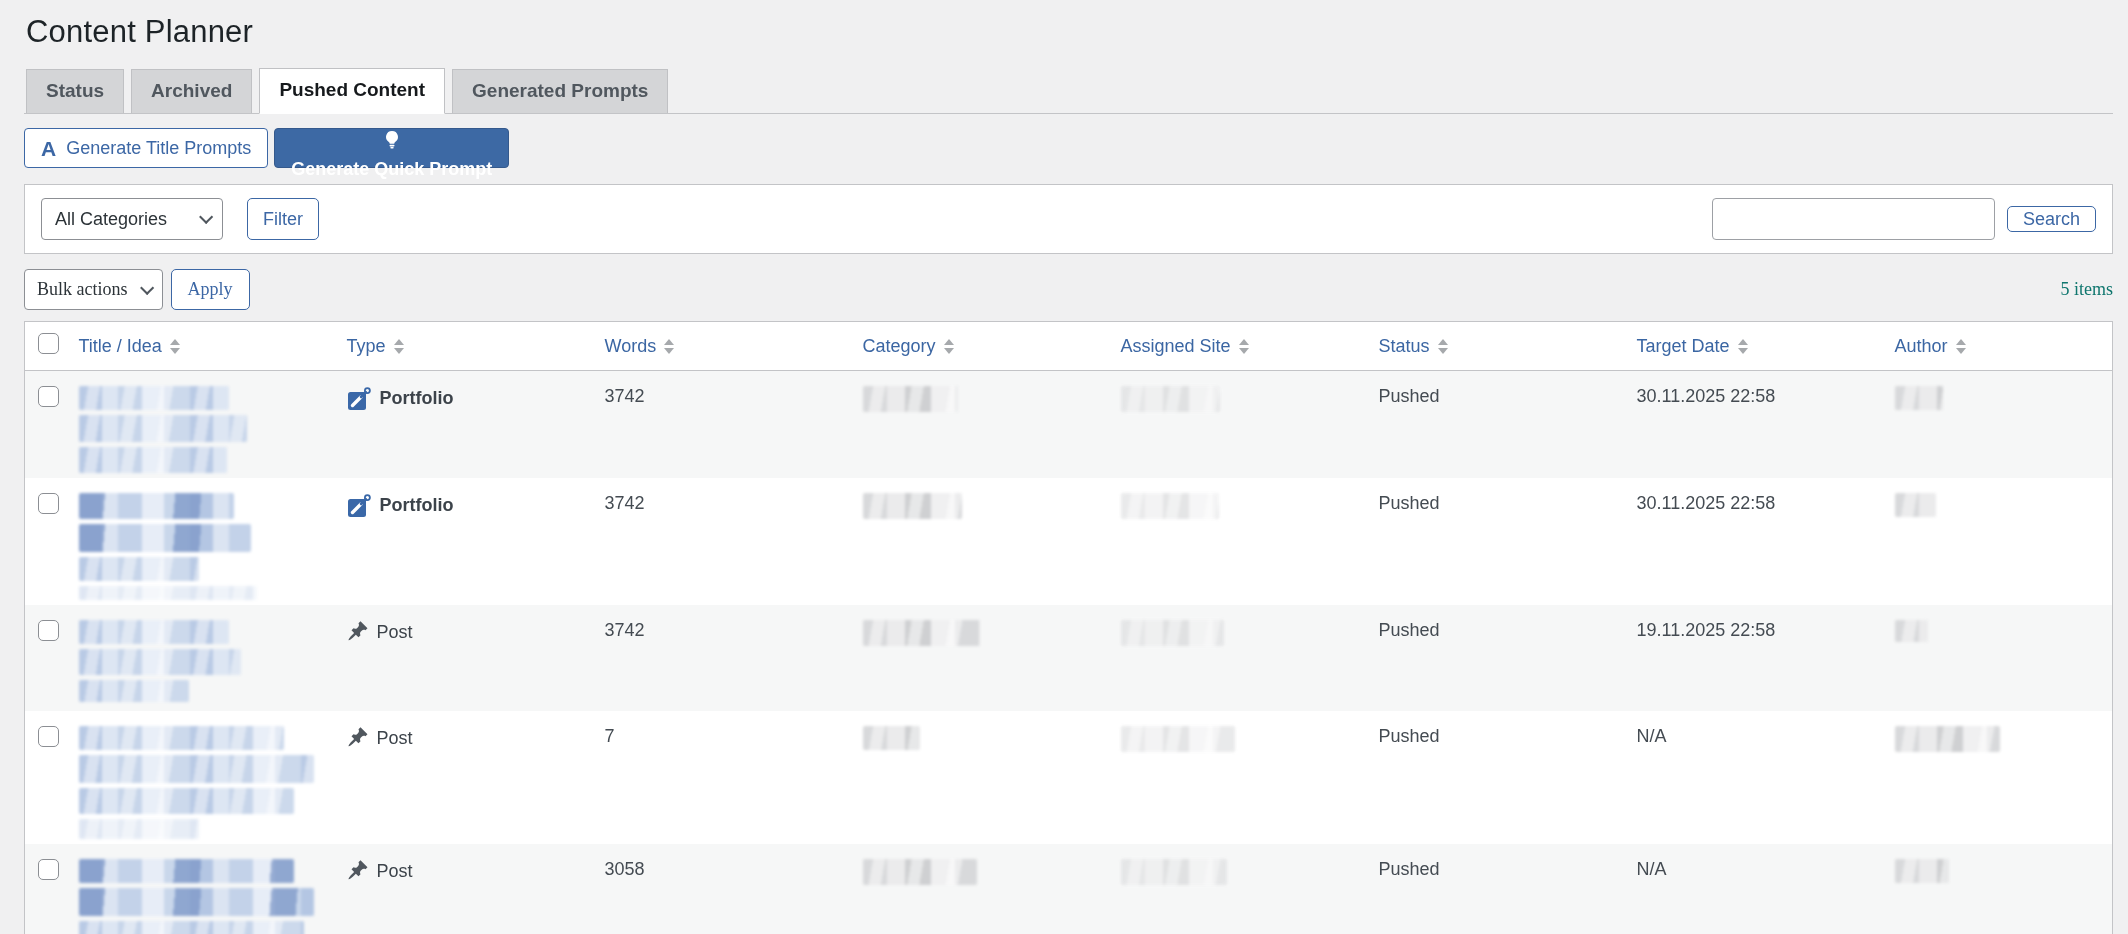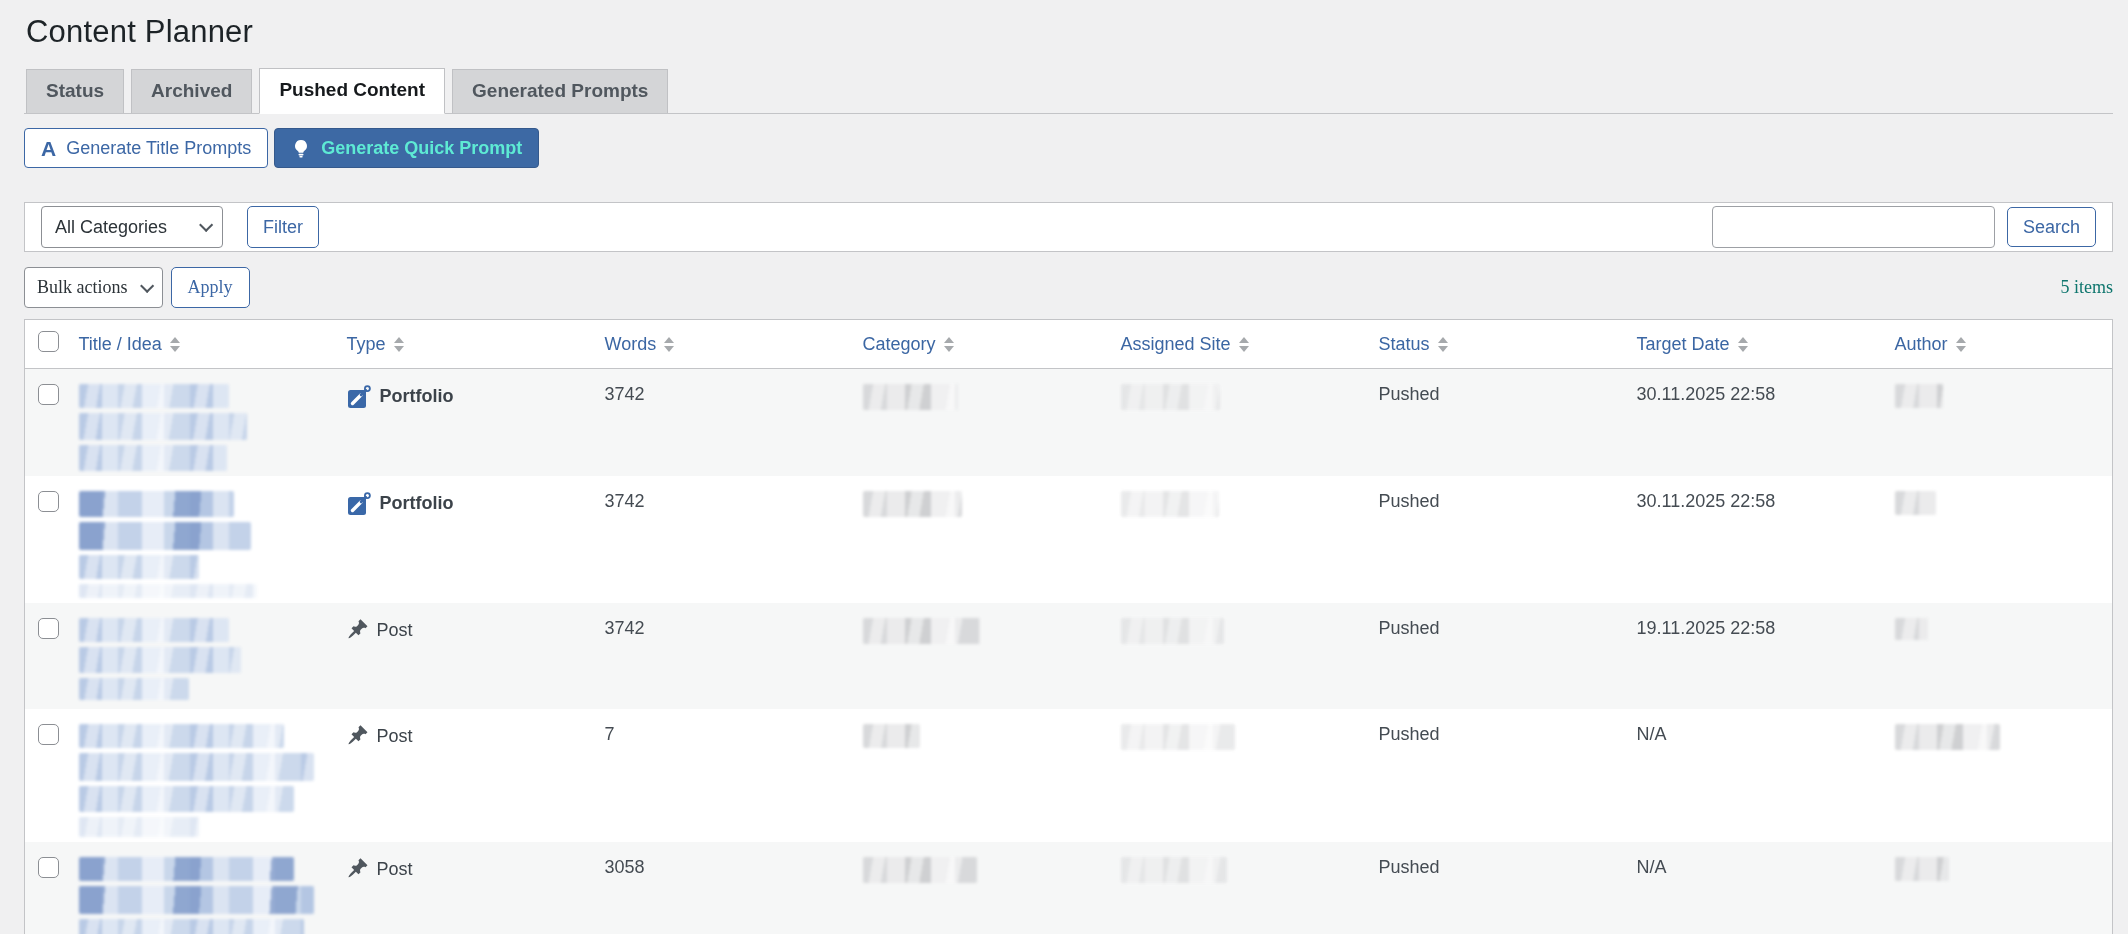--- a/index.html
+++ b/index.html
@@ -32,27 +32,27 @@
   }
 
   
   .prompt-row { margin:14px 0 0 0; display:flex; gap:6px; }
   .btn {
     display:inline-flex; align-items:center; gap:10px;
     font-family:inherit; font-size:18px; line-height:1;
     border-radius:4px; padding:0 16px; height:40px; cursor:pointer;
   }
   .btn-outline { background:#fff; border:1px solid #3c67a5; color:#3c67a5; }
-  .btn-primary { background:#3d69a4; border:1px solid #35598c; color:#5eead4; font-weight:600; }
+  .btn-primary { background:#3d69a4; border:1px solid #35598c; color:#ffffff; font-weight:600;flex-direction:column; }
   .icon-a { font-weight:700; font-size:21px; color:#3c67a5; }
 
   
   .filter-card {
-    margin-top:34px; background:#fff; border:1px solid #c3c4c7;
-    padding:3px 16px; display:flex; align-items:center;
+    margin-top:16px; background:#fff; border:1px solid #c3c4c7;
+    padding:13px 16px; display:flex; align-items:center;
   }
   .selectbox {
     height:42px; background:#fff; border:1px solid #8c8f94; border-radius:4px;
     display:inline-flex; align-items:center; justify-content:space-between;
     font-size:18px; color:#2c3338; padding:0 13px; cursor:pointer;
   }
   .sb-cats { width:182px; margin-right:14px; }
   .sb-sites { width:297px; border-color:#aaadb2; border-radius:5px; }
   .chev {
     width:10px; height:10px; border-right:2px solid #50575e; border-bottom:2px solid #50575e;
@@ -62,21 +62,21 @@
     width:0; height:0; border-left:6px solid transparent; border-right:6px solid transparent;
     border-top:7px solid #72777c; margin-left:12px; flex:none;
   }
   .btn-filter { margin-left:10px; height:42px; background:#fff; border:1px solid #3c67a5;
     color:#3c67a5; border-radius:5px; font-size:18px; padding:0 15px; cursor:pointer; font-family:inherit;}
   .search-group { margin-left:auto; display:flex; align-items:center; gap:12px; }
   .search-input {
     width:283px; height:42px; border:1px solid #9da0a5; border-radius:4px;
     font-size:18px; padding:0 12px; font-family:inherit; background:#fff; color:#2c3338;
   }
-  .btn-search { height:40px; background:#fff; border:1px solid #3c67a5; color:#3c67a5;
+  .btn-search { height:26px; background:#fff; border:1px solid #3c67a5; color:#3c67a5;
     border-radius:5px; font-size:18px; padding:0 15px; cursor:pointer; font-family:inherit;}
 
   
   .tablenav { display:flex; align-items:center; margin:15px 0 11px;font-family:Liberation Serif, serif; }
   .bulk-select { height:41px; padding:0 12px; }
   .btn-apply { margin-left:8px; height:41px; background:#fff; border:1px solid #3c67a5;
     color:#3c67a5; border-radius:5px; font-size:18px; padding:0 16px; cursor:pointer; font-family:inherit;}
   .items-count { margin-left:auto; font-size:18px; color:#0f766e; }
 
   

